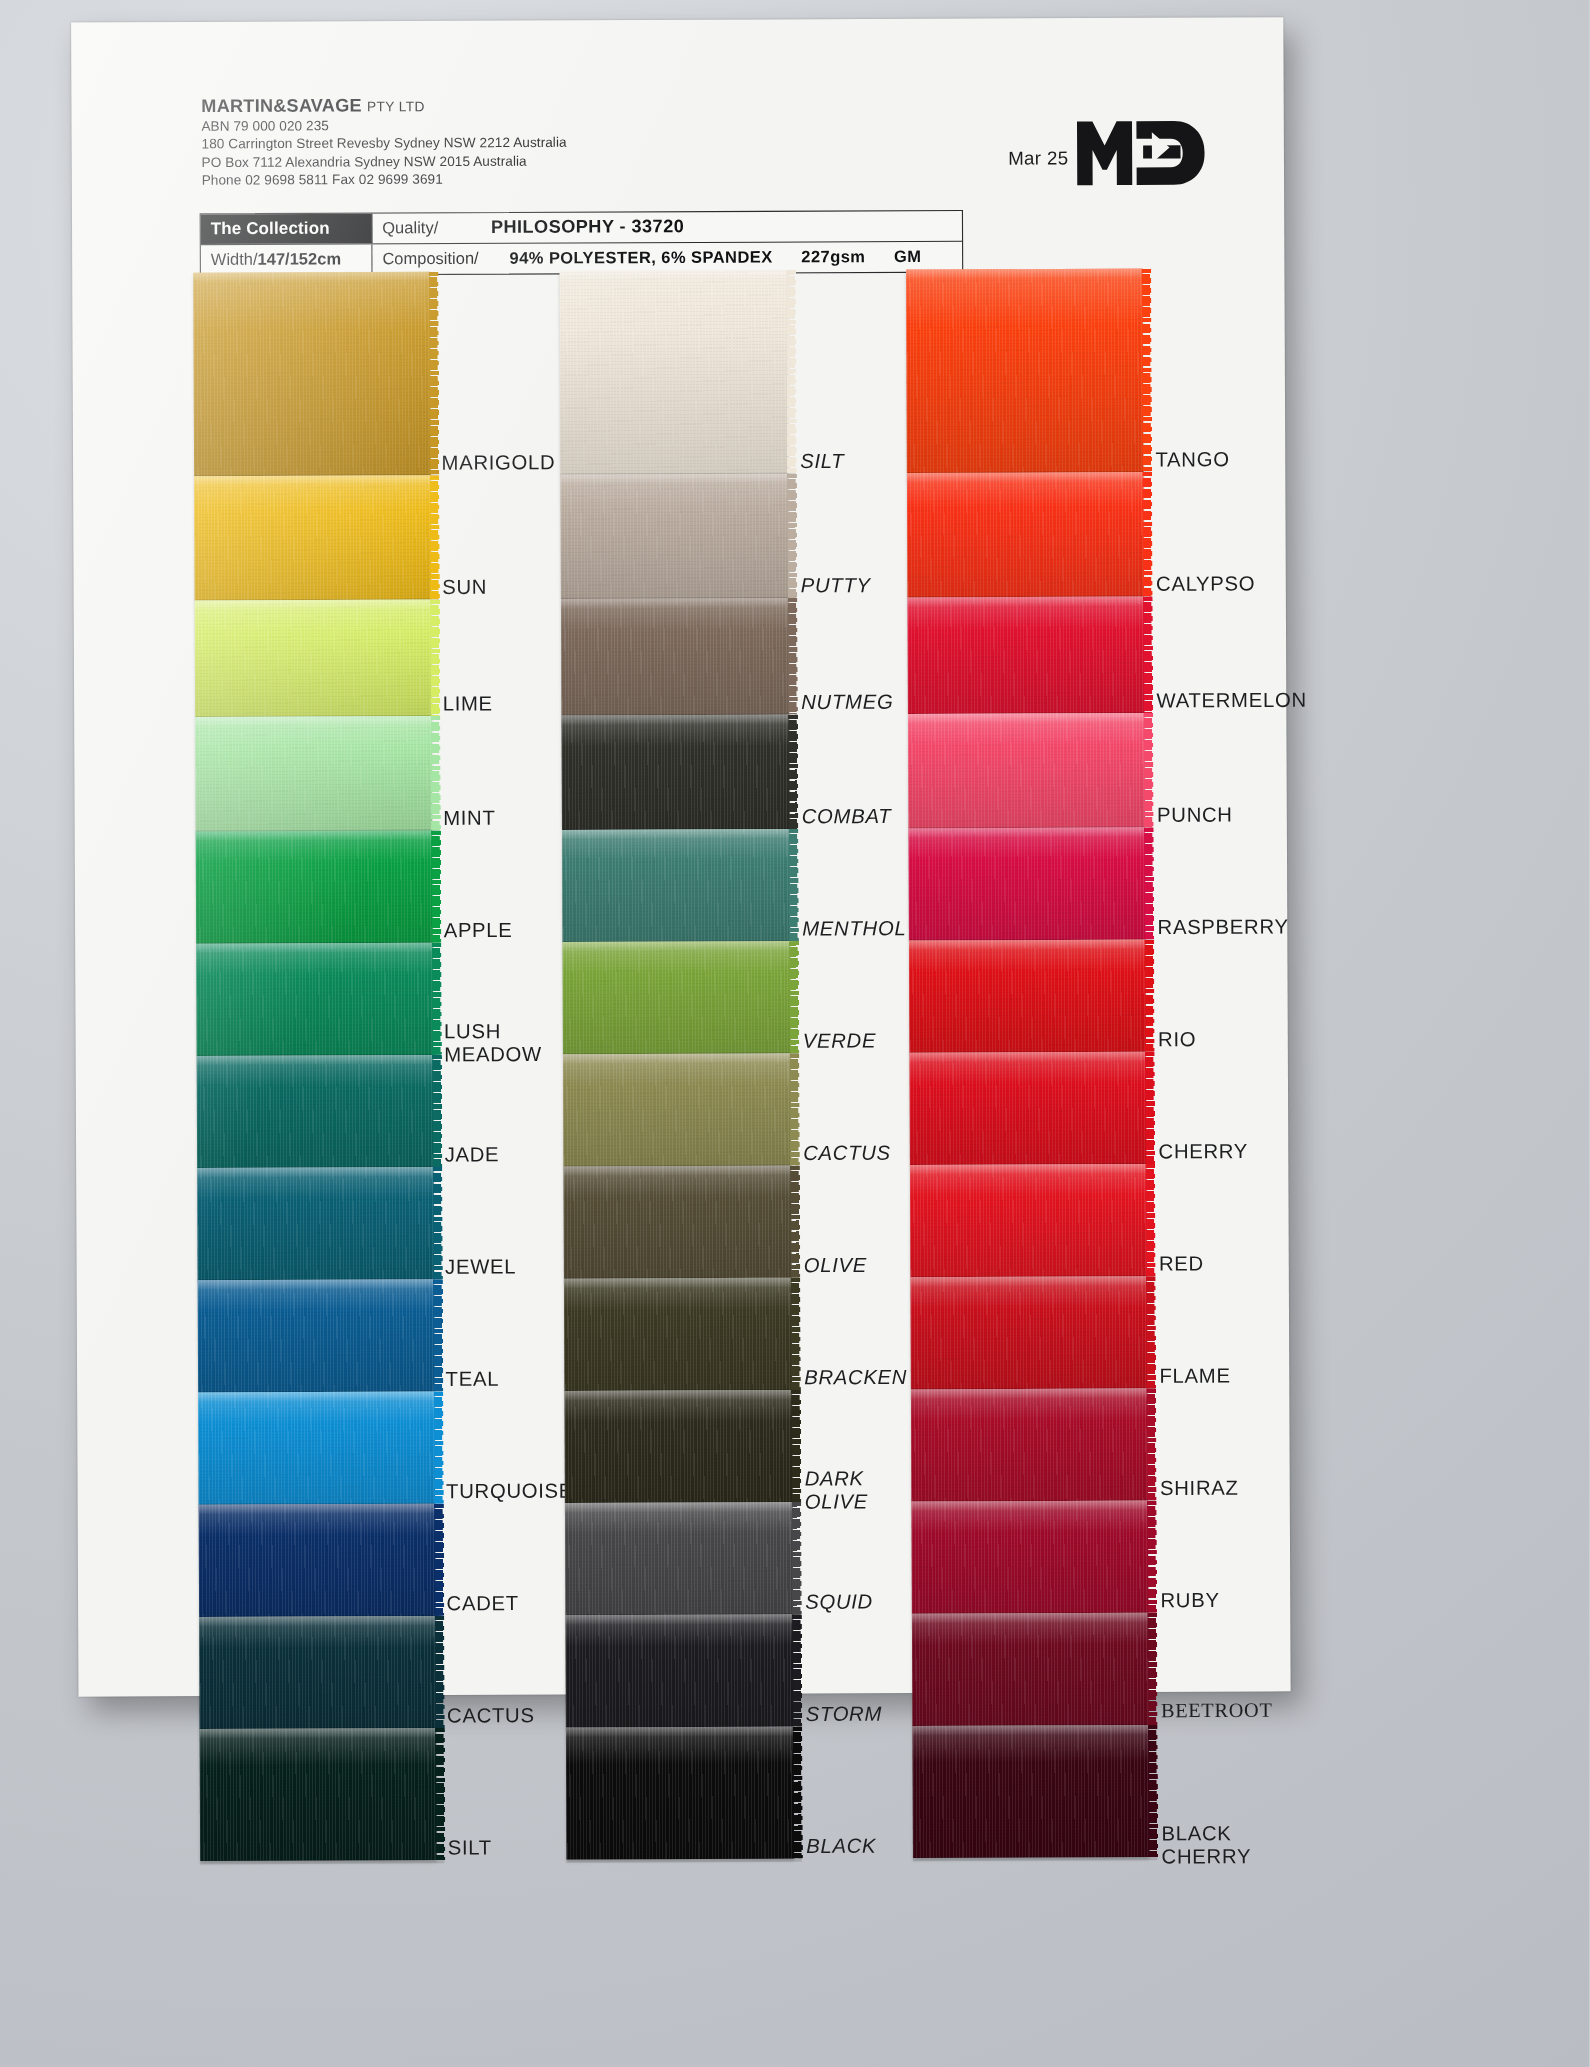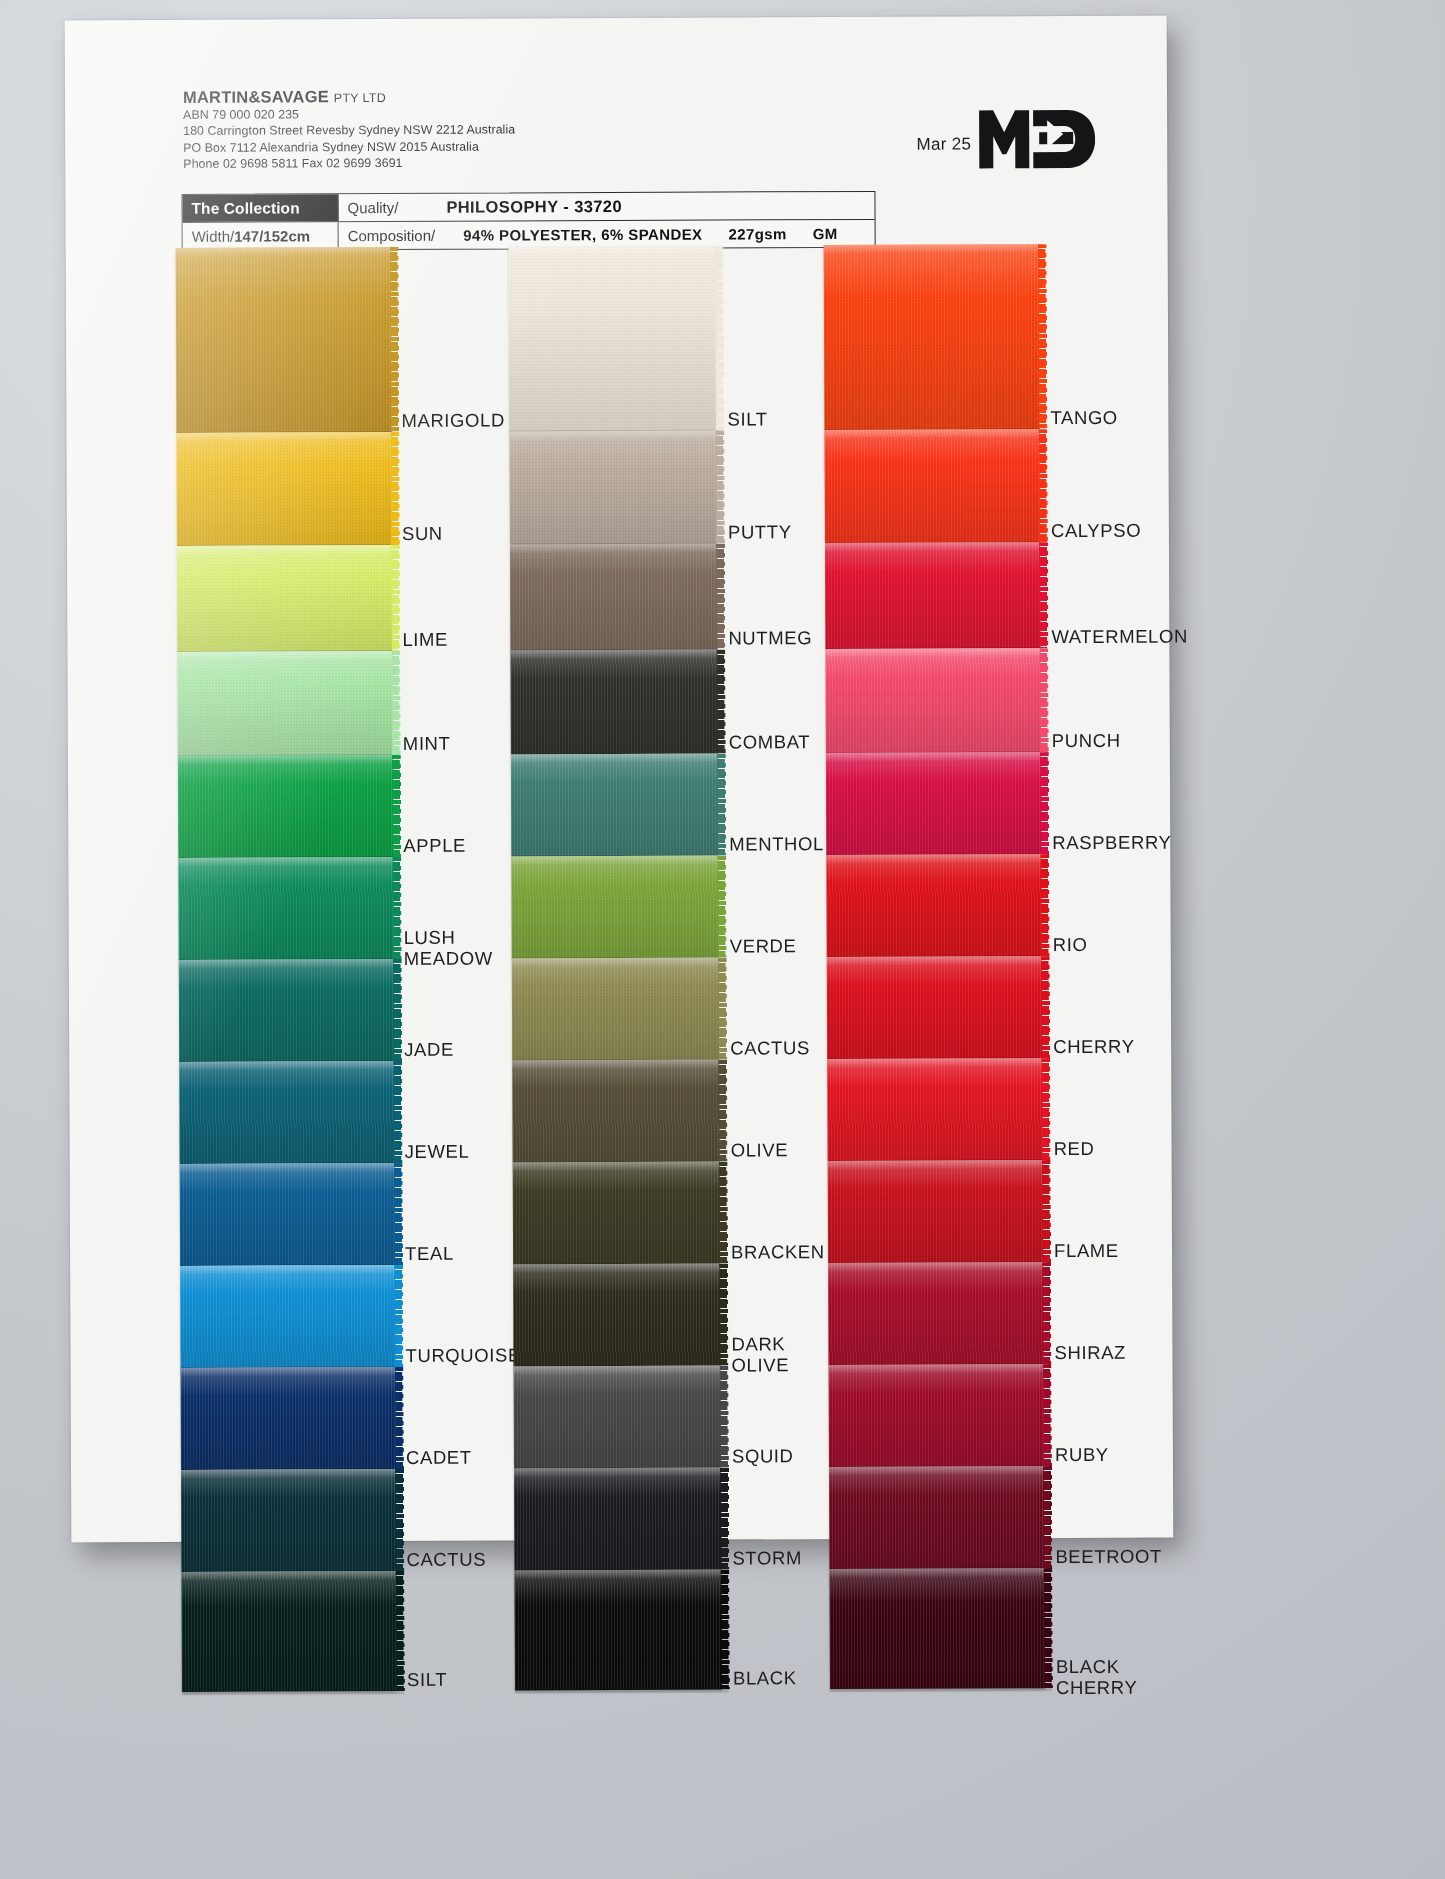--- a/index.html
+++ b/index.html
@@ -91,21 +91,21 @@
       transparent 4px 9px);
     -webkit-mask-image:linear-gradient(to right,#000 0,#000 100%);
   }
   
   .lab{
     position:absolute;
     font-size:18.5px;color:#1d1e20;letter-spacing:.6px;
     line-height:21px;white-space:pre-line;
   }
   #col1 .lab{left:225px;}
-  #col2 .lab{left:218px;}
+  #col2 .lab{left:218px;font-style:italic;}
   #col3 .lab{left:226px;}
 
   
   .tex{
     position:absolute;inset:0;opacity:.10;
     background-image:
       repeating-linear-gradient(90deg, rgba(255,255,255,.9) 0 1px, rgba(0,0,0,0) 1px 3px),
       repeating-linear-gradient(0deg, rgba(0,0,0,.35) 0 1px, rgba(0,0,0,0) 1px 3px);
   }
   .sheen{
@@ -516,21 +516,21 @@
       </div>
       <div class="lab" style="top: 1200px;">RUBY</div>
       <div class="sw" style="position: absolute; top: 1222px; left: 0px; height: 102px;">
         <div class="chip" style="background: rgb(110, 10, 32);">
           <div class="tex"></div>
           <div class="sheen"></div>
           <div class="topfold"></div>
           <div class="zig" style="color: rgb(110, 10, 32);"></div>
         </div>
       </div>
-      <div class="lab" style="top: 1302px;">BEETROOT</div>
+      <div class="lab" style="top: 1302px; font-family: Liberation Serif, serif;">BEETROOT</div>
       <div class="sw" style="position: absolute; top: 1324px; left: 0px; height: 120px;">
         <div class="chip" style="background: rgb(58, 5, 18);">
           <div class="tex"></div>
           <div class="sheen"></div>
           <div class="topfold"></div>
           <div class="zig" style="color: rgb(58, 5, 18);"></div>
         </div>
       </div>
       <div class="lab" style="top: 1412px;">BLACK
 CHERRY</div>

